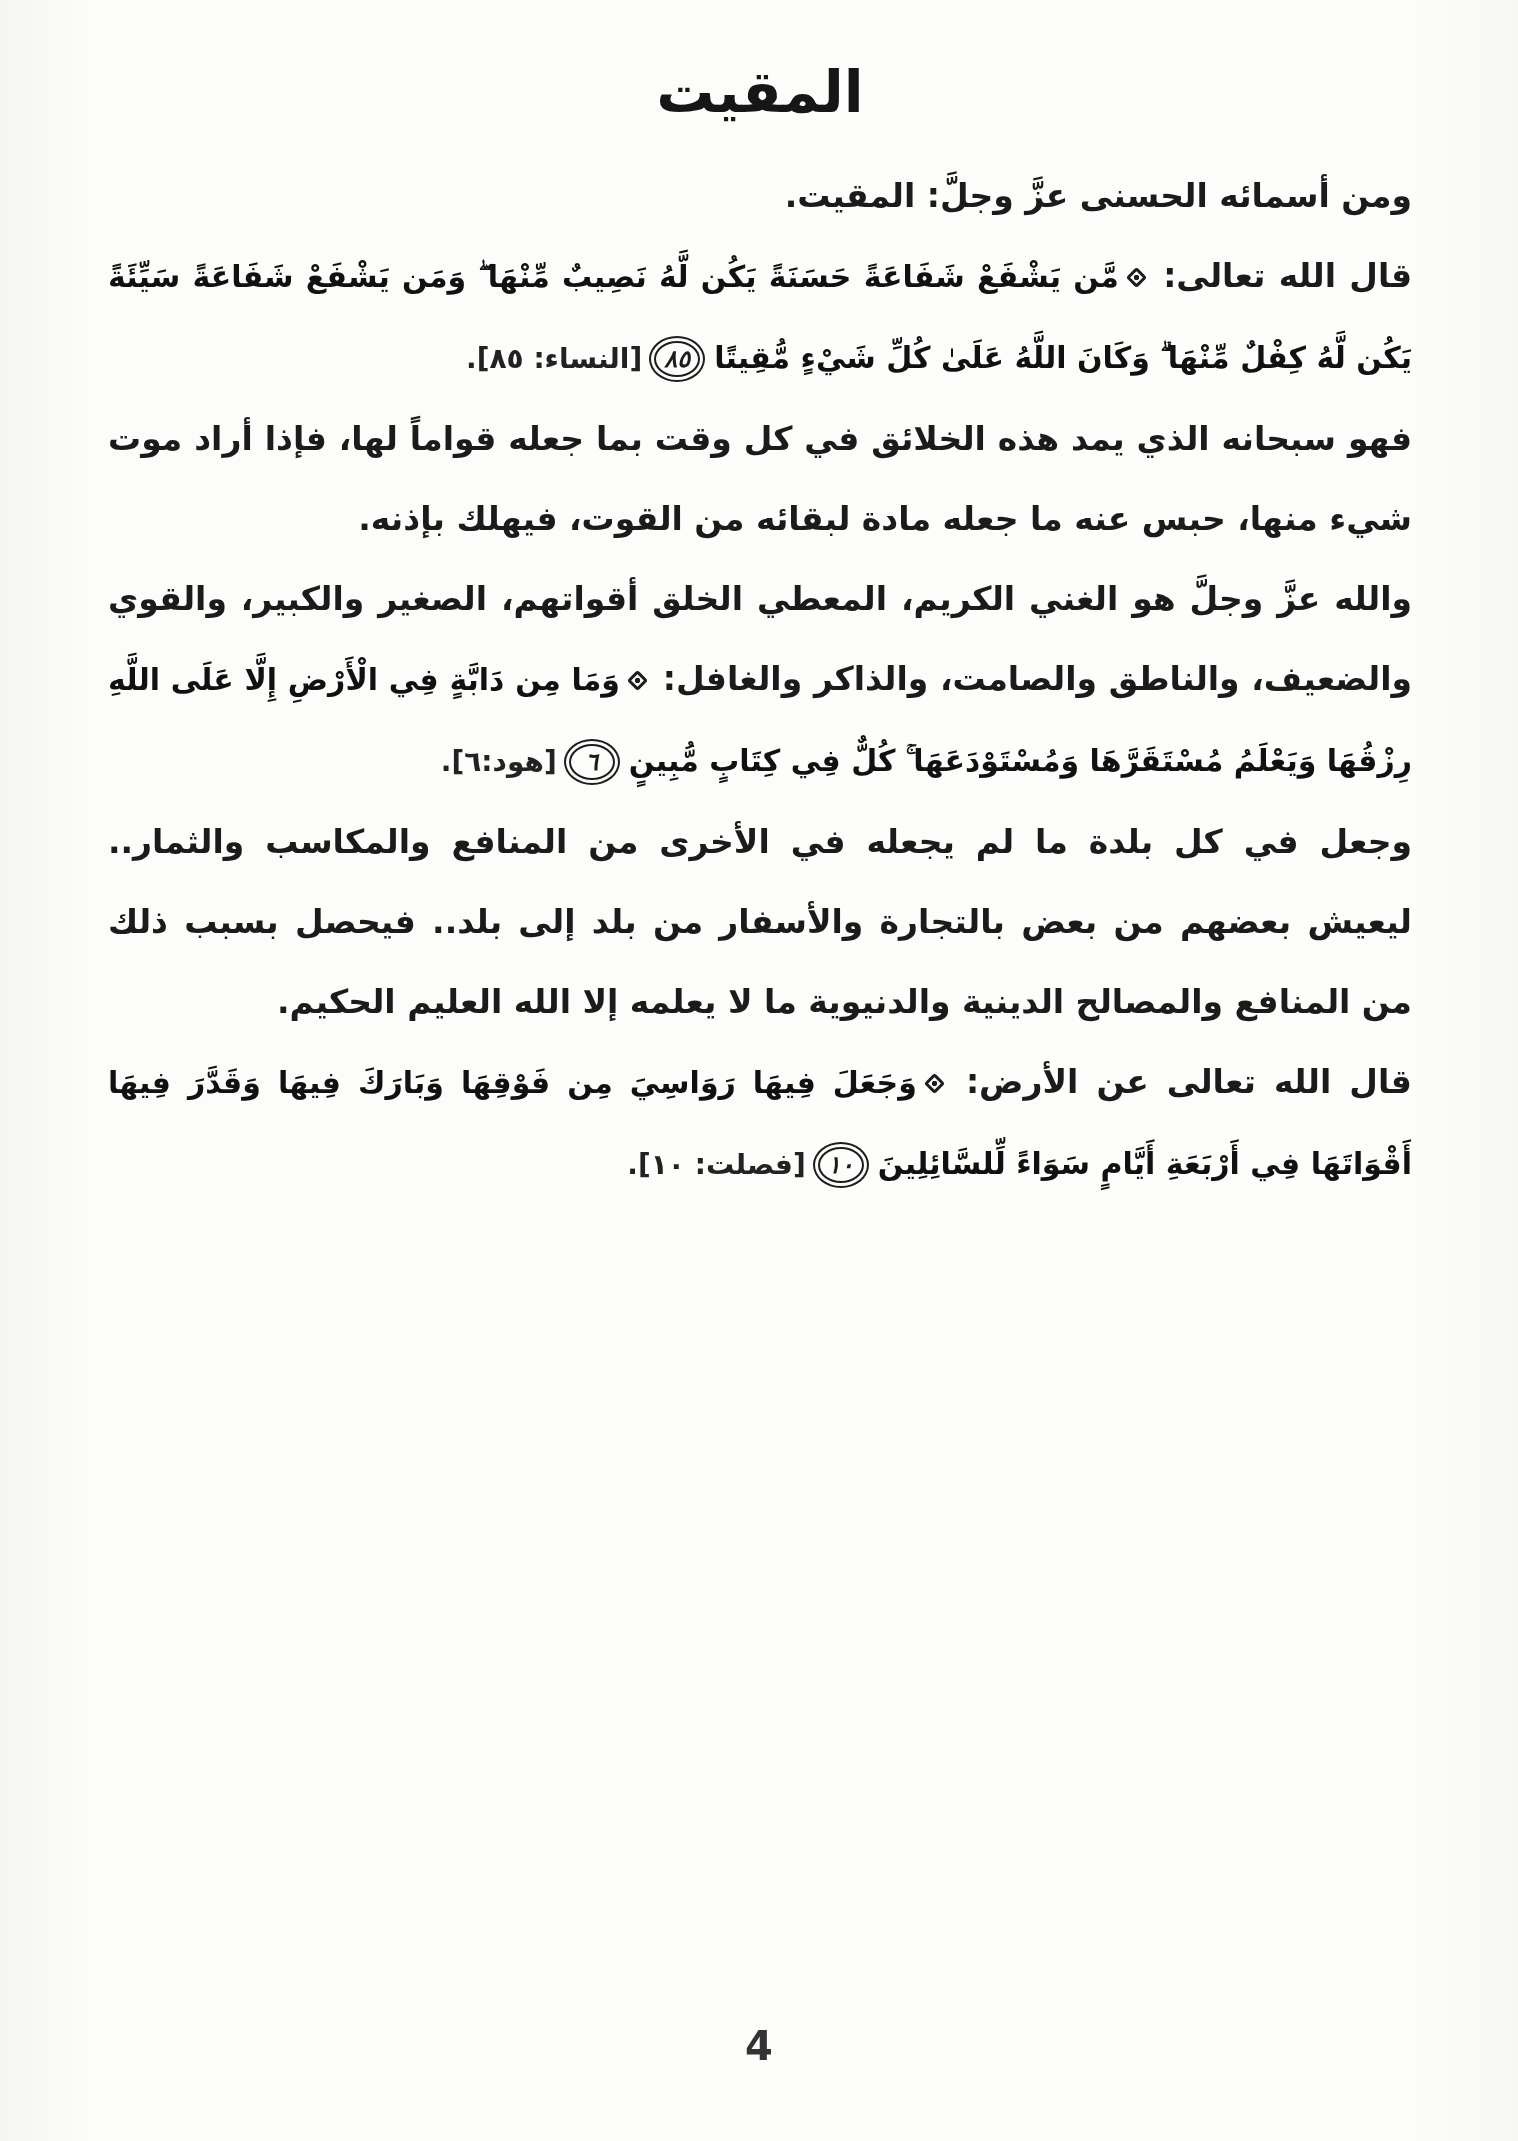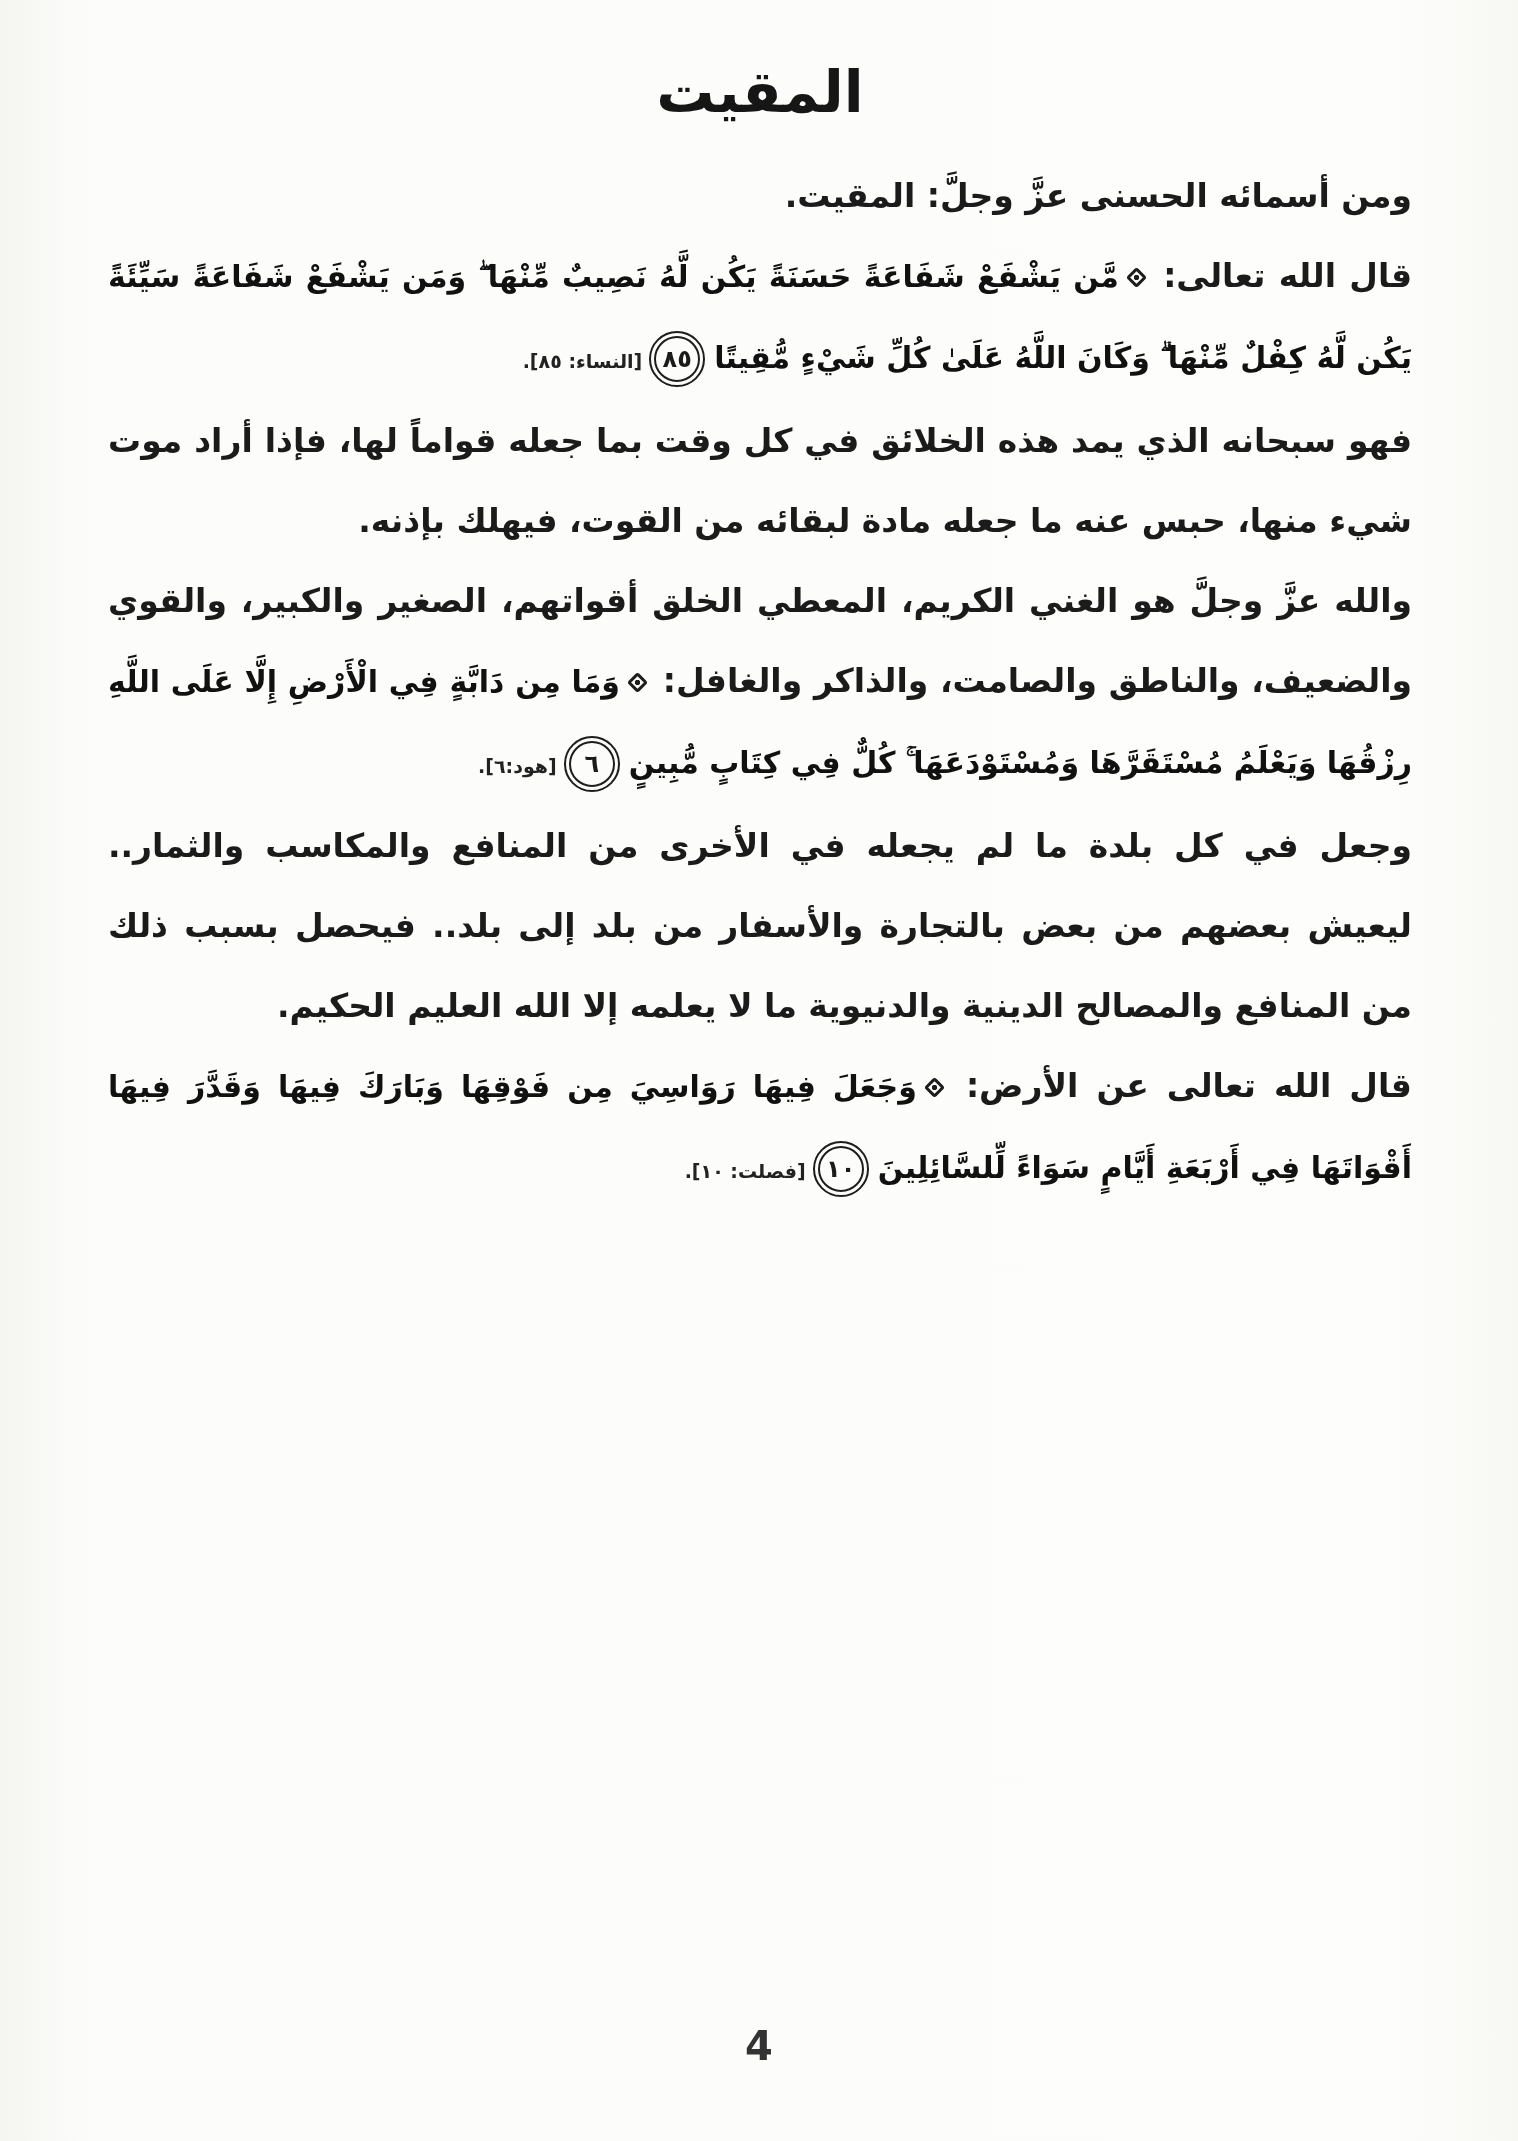--- a/index.html
+++ b/index.html
@@ -44,38 +44,39 @@
     border: 3px solid #1d1d1d;
     border-radius: 3px;
     transform: rotate(45deg);
     margin: 0 6px 0 10px;
     vertical-align: middle;
     background: radial-gradient(circle at 50% 50%, #1d1d1d 2.5px, transparent 3px);
   }
   .ayah {
     display: inline-flex;
     width: 46px;
-    height: 46px;
+    height: 36px;
     border: 2.5px solid #1d1d1d;
     border-radius: 50%;
     outline: 2px solid #1d1d1d;
     outline-offset: 3px;
     align-items: center;
     justify-content: center;
     vertical-align: middle;
     margin: 0 14px 0 12px;
     line-height: 1;
+    font-style: italic;
   }
   .ayah-n {
     font-size: 24px;
     font-weight: 700;
     line-height: 1;
   }
   .ref {
-    font-size: 19px;
+    font-size: 28px;
     font-weight: 600;
     color: #222;
     white-space: nowrap;
   }
   .page-number {
     position: absolute;
     left: 0;
     right: 0;
     bottom: 72px;
     text-align: center;

